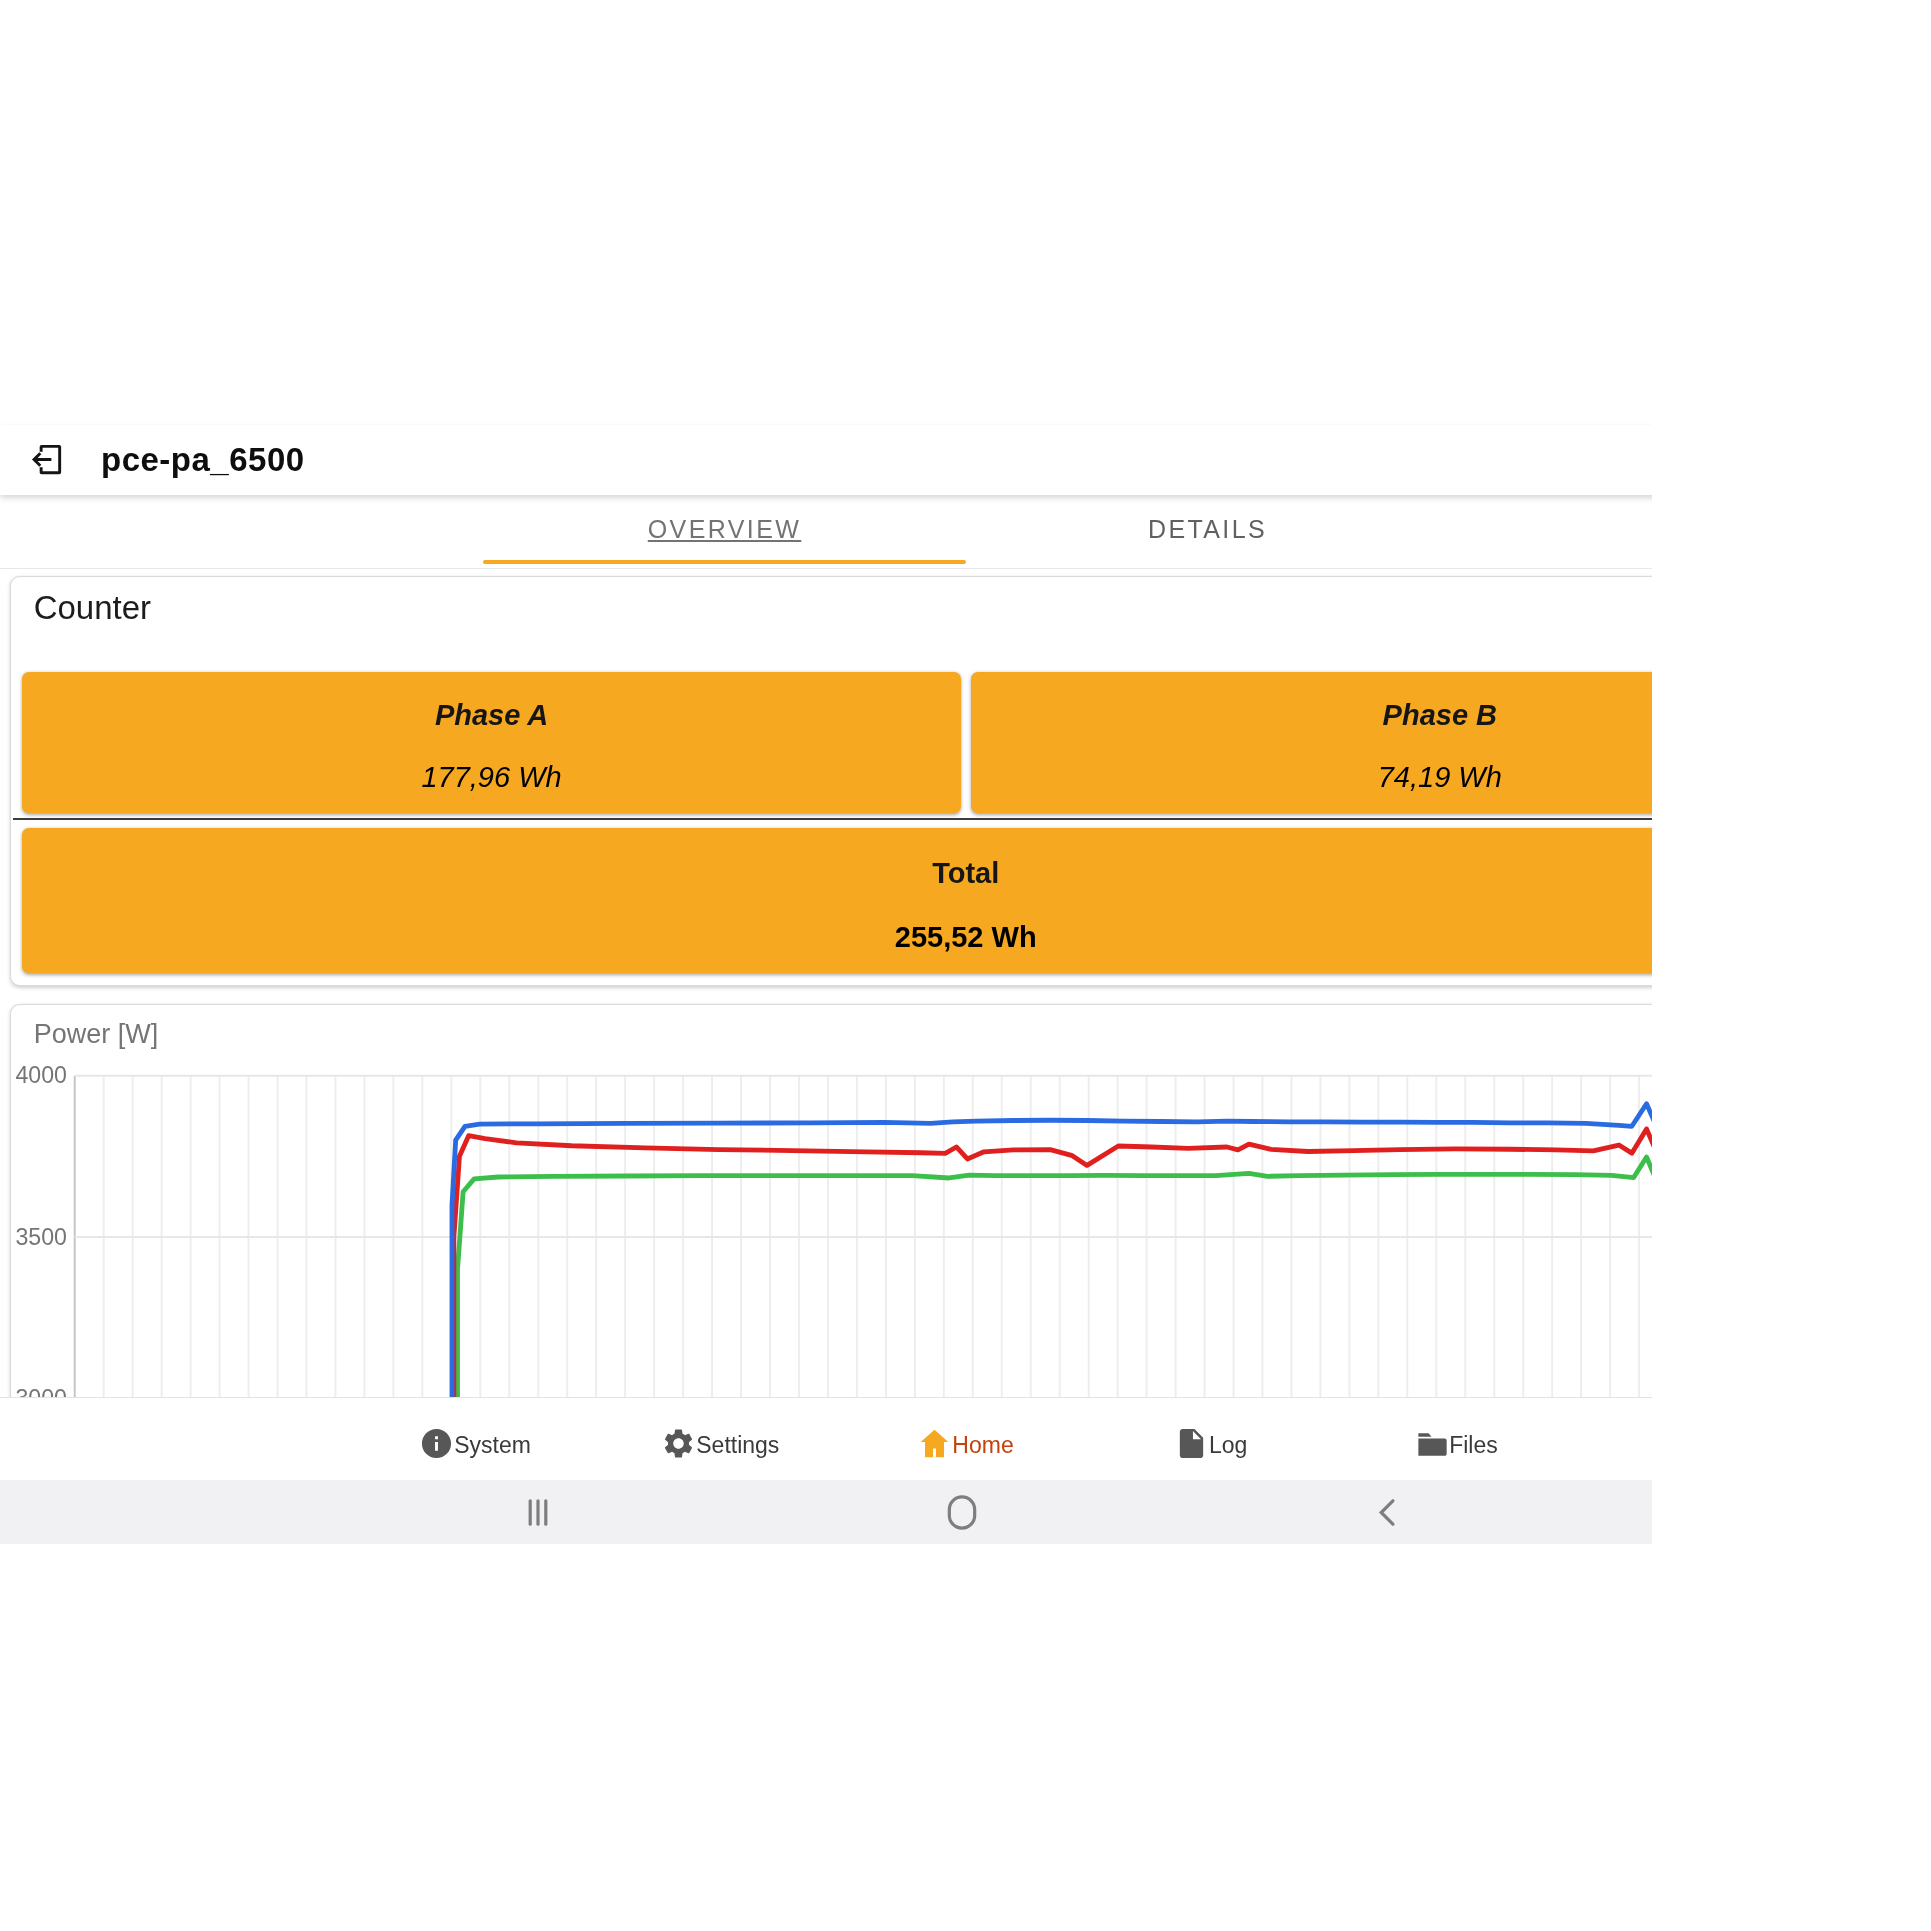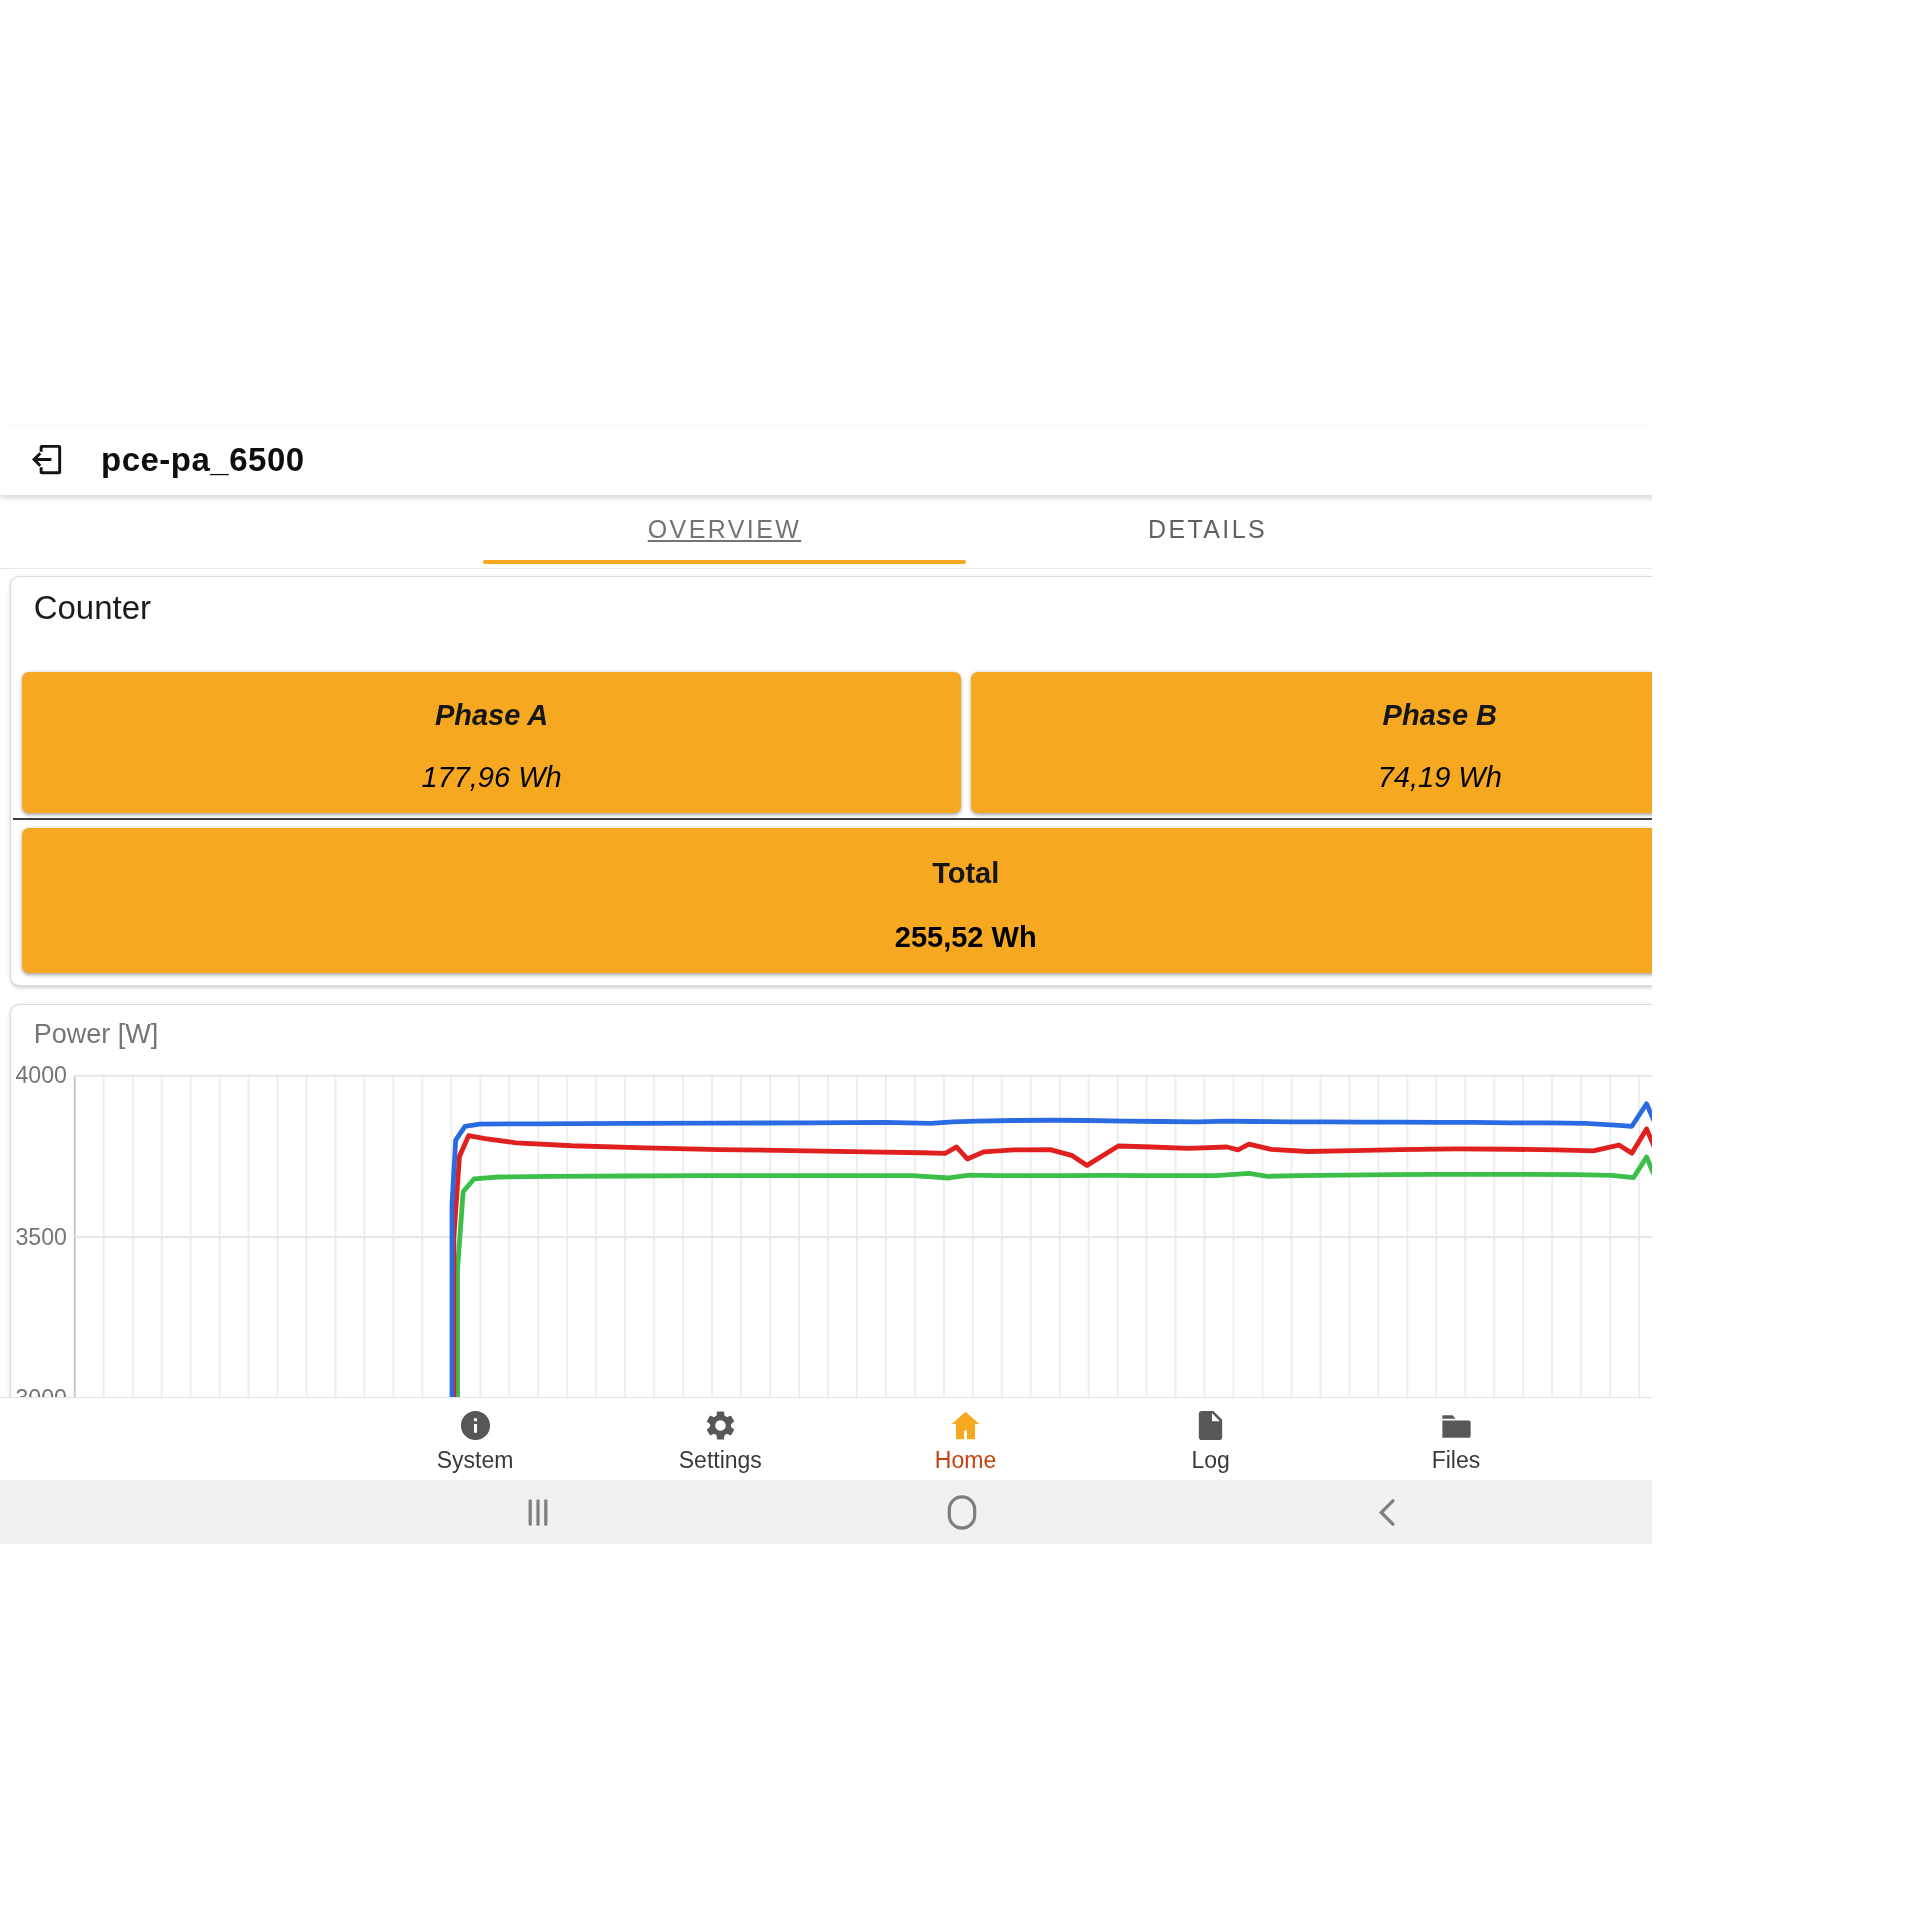--- a/index.html
+++ b/index.html
@@ -49,22 +49,22 @@
 
   .chart-card { top:1004px; height:393px; overflow:hidden; border-bottom:none;
     border-bottom-left-radius:0; border-bottom-right-radius:0; }
   .chart-title { position:absolute; left:23px; top:13.5px; font-size:27px; color:#757575; }
   #chart-svg { position:absolute; left:0; top:0; width:1912px; height:406px; }
 
   
   .bottomnav { position:absolute; left:0; top:1397px; width:1931px; height:83px;
     background:#ffffff; border-top:1px solid #e3e3e3; z-index:10; }
   .bn-row { width:1226px; margin:0 auto; height:100%; display:flex; }
-  .bn-item { flex:1; display:flex; flex-direction:column; align-items:center;
-    justify-content:flex-start; padding-top:9.7px; cursor:pointer; color:#3a3a3a; }
+  .bn-item { flex:1; display:flex; align-items:center;
+    justify-content:center; padding-top:9.7px; cursor:pointer; color:#3a3a3a; }
   .bn-item svg { width:35px; height:35px; fill:#575757; }
   .bn-item .bn-label { font-size:23px; margin-top:3.9px; }
   .bn-item.active { color:#c2410c; }
   .bn-item.active svg { fill:#F6A821; }
 
   
   .sysnav { position:absolute; left:0; top:1480px; width:1931px; height:64px;
     background:#f1f1f4; z-index:10; }
   .sys-icon { position:absolute; top:0; height:64px; display:flex; align-items:center;
     justify-content:center; width:77px; transform:translateX(-50%); cursor:pointer; }

